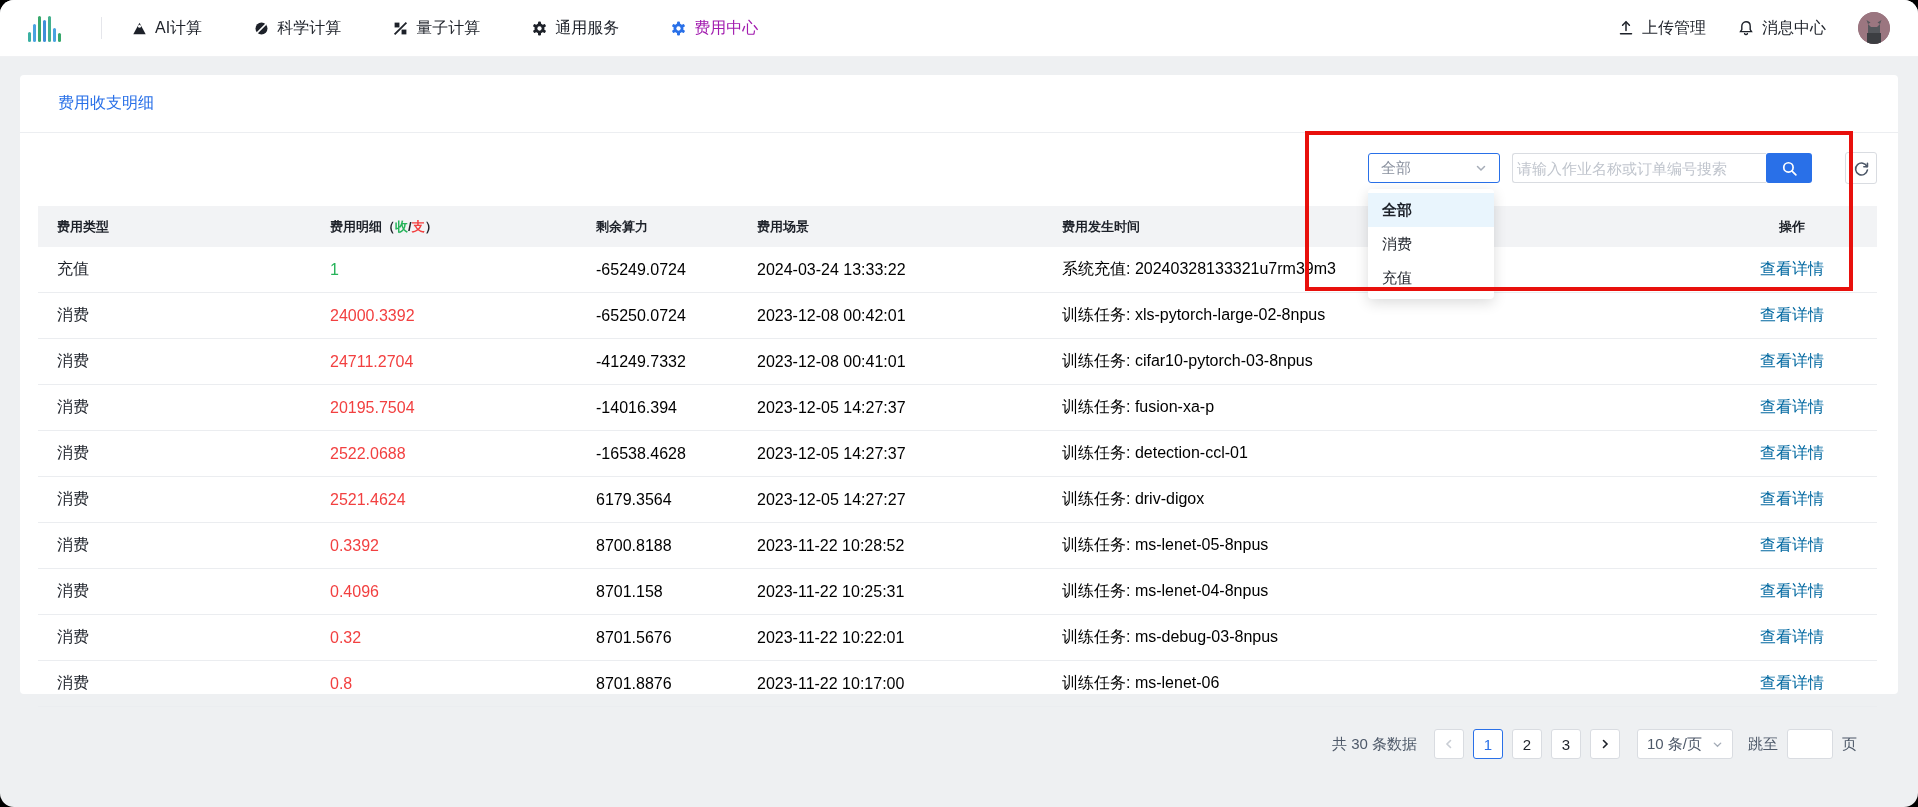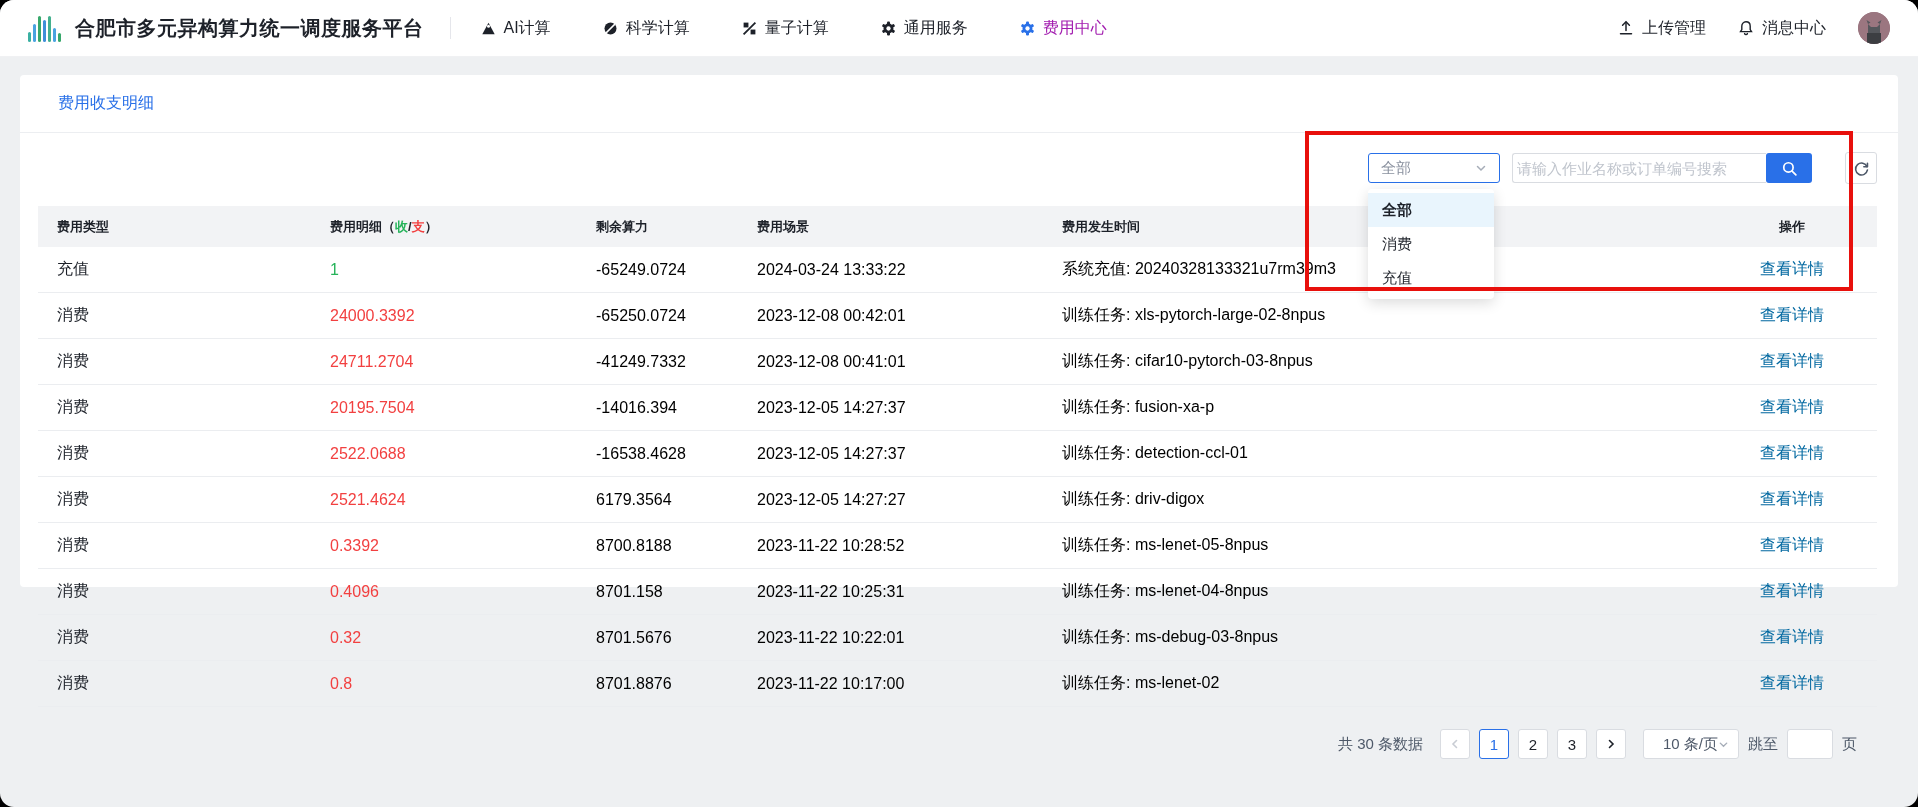--- a/index.html
+++ b/index.html
@@ -14,21 +14,21 @@
   .vdivider { width:1px; height:22px; background:#e5e6eb; margin:0 30px 0 26px; }
   .nav { display:flex; align-items:center; gap:52px; }
   .nav-item { display:flex; align-items:center; gap:8px; font-size:16px; font-weight:500; color:#1d2129; cursor:pointer; white-space:nowrap; }
   .nav-item.active { color:#a21caf; }
   .topbar-right { margin-left:auto; display:flex; align-items:center; gap:32px; }
   .top-action { display:flex; align-items:center; gap:8px; font-size:16px; color:#1d2129; cursor:pointer; white-space:nowrap; }
   .avatar { width:32px; height:32px; border-radius:50%; background:#9b7680; overflow:hidden; display:flex; align-items:center; justify-content:center; }
 
   
   .content { padding:18px 20px 0 20px; }
-  .card { position:relative; background:#fff; border-radius:4px; height:512px; }
+  .card { position:relative; background:#fff; border-radius:4px; height:619px; }
   .card-tabs { height:58px; border-bottom:1px solid #eceef1; display:flex; align-items:center; padding:0 38px; }
   .tab-title { font-size:16px; font-weight:500; color:#2970e8; cursor:pointer; }
 
   
   .toolbar { display:flex; align-items:center; justify-content:flex-end; margin-top:19px; padding-right:21px; height:32px; }
   .select-box { width:132px; height:30px; border:1px solid #2970e8; border-radius:3px; background:#fff; display:flex; align-items:center; justify-content:space-between; padding:0 12px; cursor:pointer; }
   .select-box .sel-text { font-size:15px; color:#8a919f; }
   .search-group { display:flex; margin-left:12px; width:300px; height:30px; }
   .search-input { flex:1; height:30px; border:1px solid #d9dce1; border-right:none; border-radius:3px 0 0 3px; padding:0 4px; font-size:15px; color:#1d2129; font-family:"Liberation Sans", sans-serif; outline:none; }
   .search-input::placeholder { color:#c0c5cd; }
@@ -49,22 +49,22 @@
   .hdr-green { color:#26b35a; }
   .hdr-red { color:#f24040; }
   .link { color:#0369a1; cursor:pointer; text-decoration:none; font-size:16px; }
 
   
   .pagination { display:flex; align-items:center; justify-content:flex-end; gap:9px; margin-top:22px; padding-right:41px; font-size:15px; color:#4e5969; }
   .pg-total { margin-right:8px; white-space:nowrap; }
   .pg-btn { min-width:30px; height:30px; border:1px solid #d9dce1; border-radius:3px; background:#fff; display:flex; align-items:center; justify-content:center; font-size:15px; color:#1d2129; cursor:pointer; }
   .pg-btn.disabled { color:#c9cdd4; cursor:default; }
   .pg-btn.active { border-color:#2970e8; color:#2970e8; }
-  .pg-size { width:96px; height:30px; border:1px solid #d9dce1; border-radius:3px; background:#fff; display:flex; align-items:center; justify-content:space-between; padding:0 19px; cursor:pointer; margin-left:8px; white-space:nowrap; }
-  .pg-jump { display:flex; align-items:center; gap:9px; white-space:nowrap; }
+  .pg-size { width:96px; height:30px; border:1px solid #d9dce1; border-radius:3px; background:#fff; display:flex; align-items:center; justify-content:space-between; padding:0 9px; cursor:pointer; margin-left:8px; white-space:nowrap; }
+  .pg-jump { display:flex; align-items:center; gap:9px; margin-left:6px; white-space:nowrap; }
   .pg-input { width:46px; height:30px; border:1px solid #d9dce1; border-radius:3px; outline:none; padding:0 6px; font-size:15px; font-family:"Liberation Sans", sans-serif; }
 
   
   .dropdown-panel { position:absolute; left:1368px; top:189px; width:126px; background:#fff; border-radius:4px; box-shadow:0 4px 14px rgba(0,0,0,.14); padding:4px 0; z-index:40; }
   .dd-option { height:34px; display:flex; align-items:center; padding:0 14px; font-size:15px; color:#1d2129; cursor:pointer; }
   .dd-option.selected { background:#e9f5fd; font-weight:bold; }
   .red-box { position:absolute; left:1305px; top:131px; width:548px; height:160px; border:4px solid #e8100c; z-index:50; pointer-events:none; }
 
   svg { display:block; }
 </style>
@@ -76,21 +76,20 @@
   <div class="topbar">
     <div class="logo">
       <i style="height:10px;background:#3ab0a2"></i>
         <i style="height:18px;background:#4aa3e0"></i>
         <i style="height:26px;background:#37a86b"></i>
         <i style="height:22px;background:#3f8fd8"></i>
         <i style="height:26px;background:#43b08e"></i>
         <i style="height:14px;background:#4aa3e0"></i>
         <i style="height:9px;background:#37a86b"></i>
     </div>
-    <div class="brand-title">合肥市多元异构算力统一调度服务平台</div>
     <div class="vdivider"></div>
     <div class="nav">
       <div class="nav-item">
         <span>
             <svg width="15" height="15" viewBox="0 0 14 14">
               <path d="M7 1.6 L12.8 12.4 H1.2 Z" fill="#1d2129"></path>
               <circle cx="7" cy="5" r="1.4" fill="#fff"></circle>
             </svg>
           </span>
         <span>AI计算</span>
@@ -291,21 +290,21 @@
     <div class="td c3">8701.5676</div>
     <div class="td c4">2023-11-22 10:22:01</div>
     <div class="td c5">训练任务: ms-debug-03-8npus</div>
     <div class="td c6"><a class="link">查看详情</a></div>
   </div>
             <div class="trow">
     <div class="td c1">消费</div>
     <div class="td c2 amt red">0.8</div>
     <div class="td c3">8701.8876</div>
     <div class="td c4">2023-11-22 10:17:00</div>
-    <div class="td c5">训练任务: ms-lenet-02</div>
+    <div class="td c5">训练任务: ms-lenet-06</div>
     <div class="td c6"><a class="link">查看详情</a></div>
   </div>
           </div>
       </div>
 
       <div class="pagination">
         <span class="pg-total">共 30 条数据</span>
         <div class="pg-btn disabled">
             <svg width="12" height="12" viewBox="0 0 12 12" fill="none" stroke="#c9cdd4" stroke-width="1.6" stroke-linecap="round">
               <path d="M7.5 2.5 L4 6 L7.5 9.5"></path>

